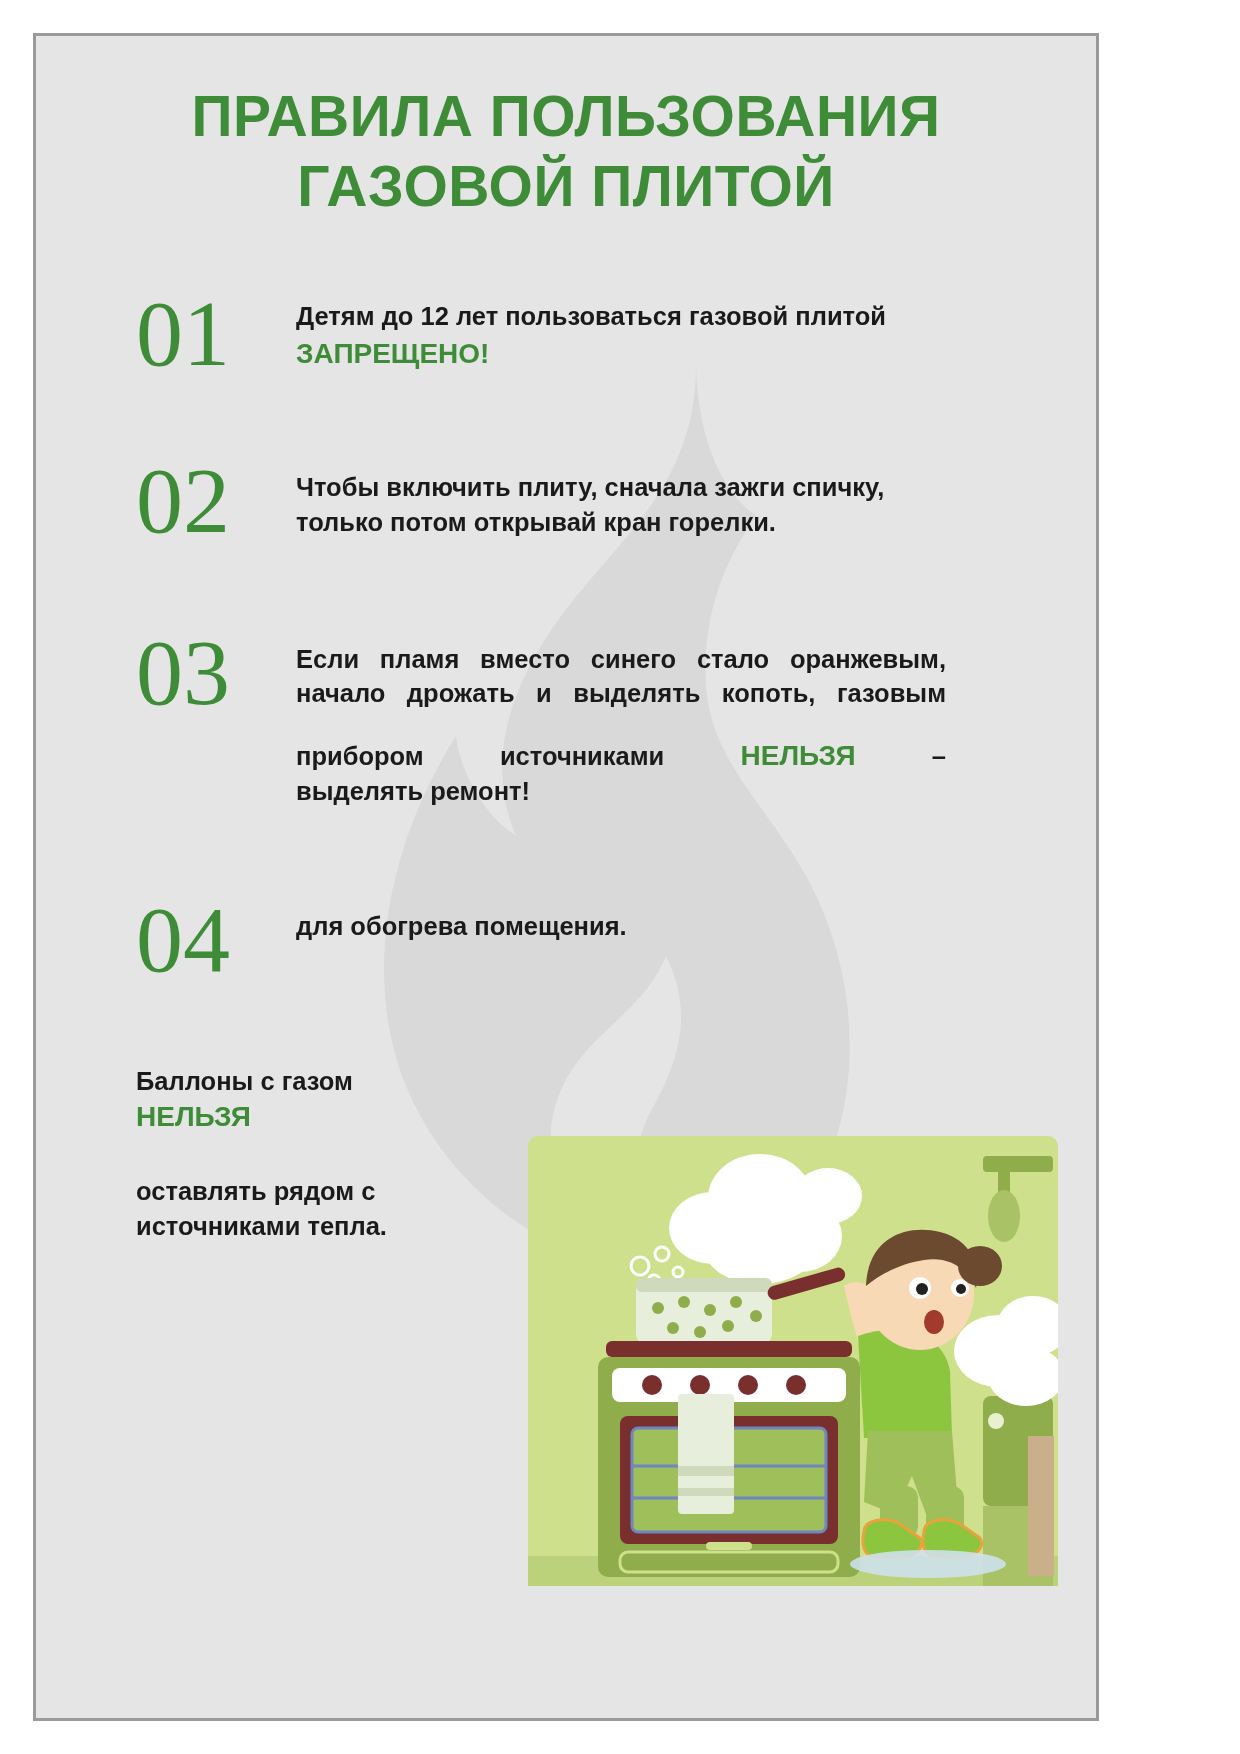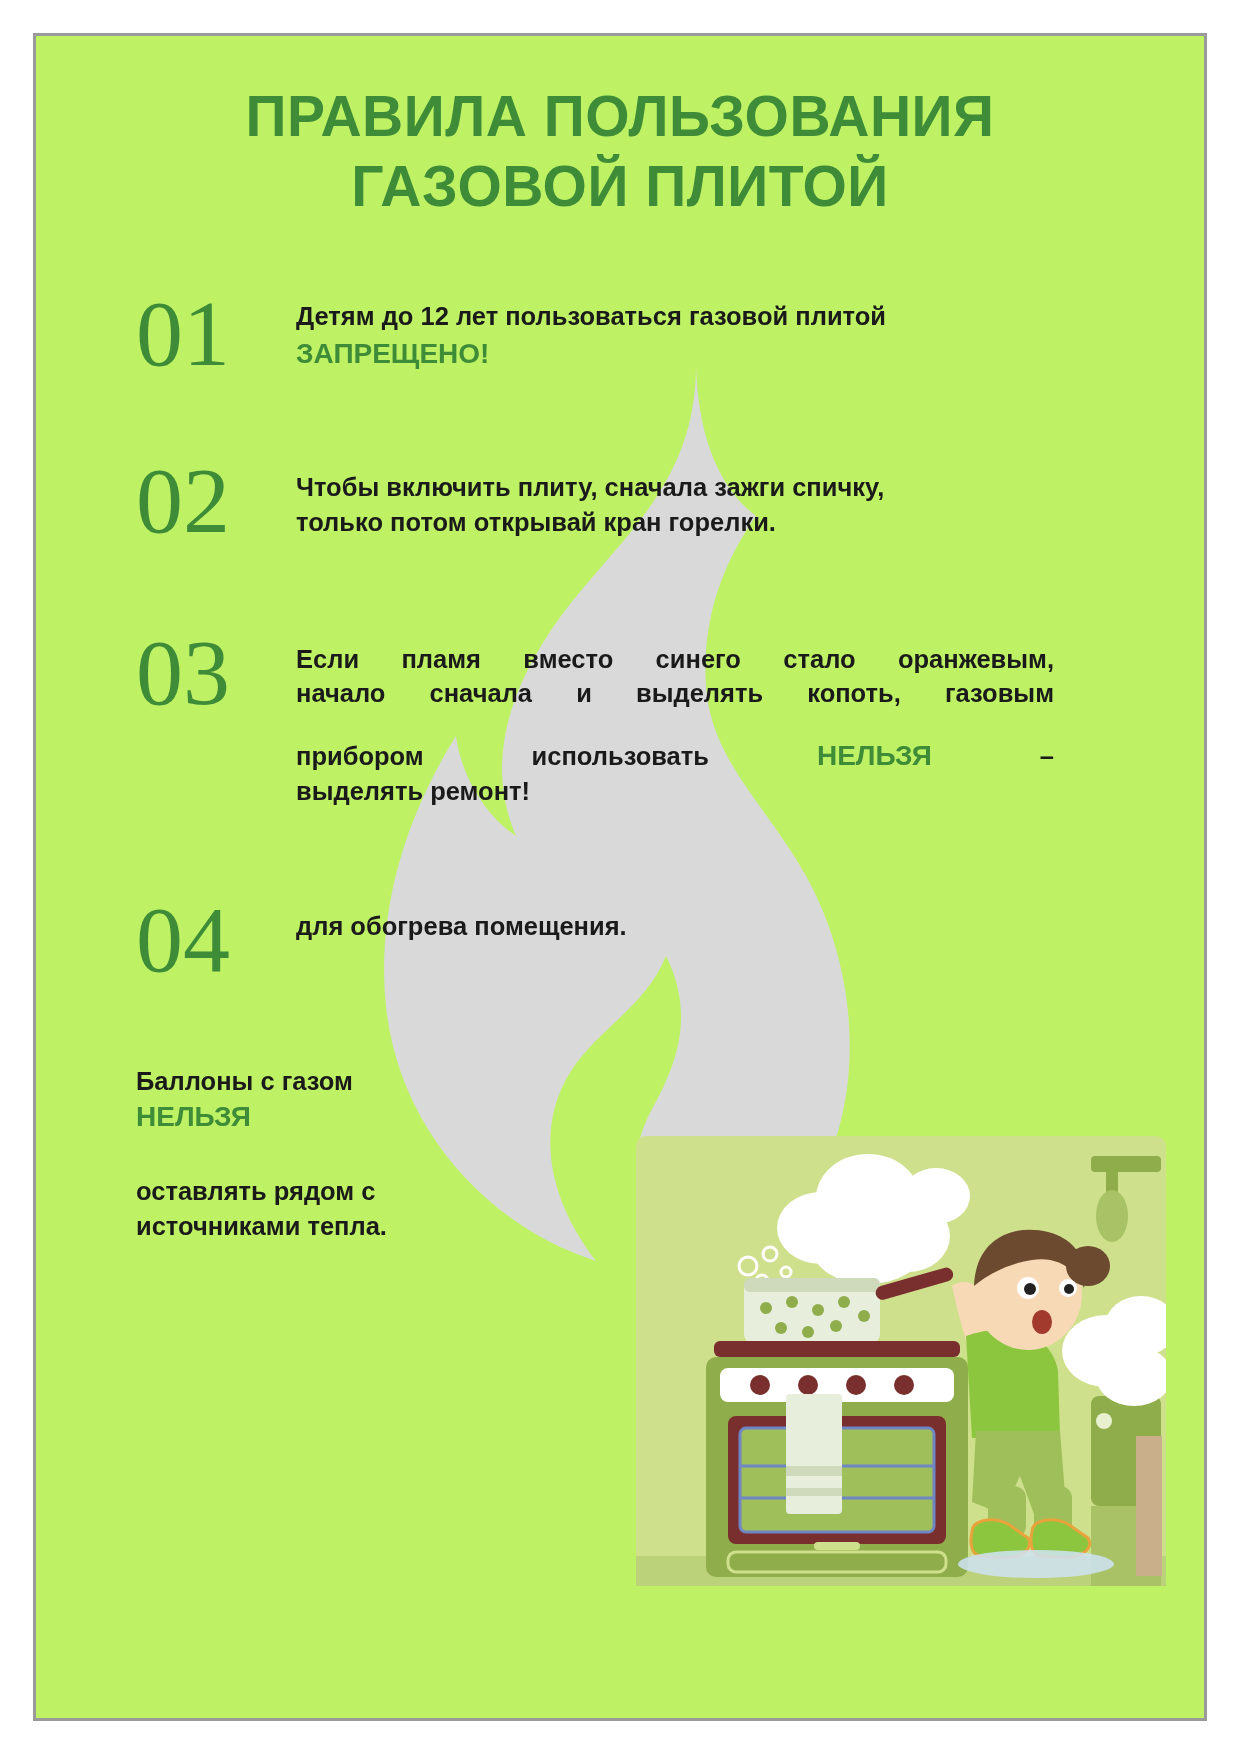--- a/index.html
+++ b/index.html
@@ -12,24 +12,24 @@
     height: 1754px;
     font-family: "Liberation Sans", sans-serif;
     position: relative;
     overflow: hidden;
   }
 
   .poster {
     position: absolute;
     left: 33px;
     top: 33px;
-    width: 1174px;
+    width: 1066px;
     height: 1688px;
     border: 3px solid #9a9a9a;
-    background: #bef264;
+    background: #e5e5e5;
     box-sizing: border-box;
     overflow: hidden;
   }
 
   
   .flame-watermark {
     position: absolute;
     left: 330px;
     top: 330px;
     width: 540px;
@@ -153,23 +153,23 @@
         <div class="rule-body">
           <div>Чтобы включить плиту, сначала зажги спичку,</div>
           <div>только потом открывай кран горелки.</div>
         </div>
       </div>
 
       <div class="rule r3">
         <div class="rule-num">03</div>
         <div class="rule-body">
           <div class="just-line">Если пламя вместо синего стало оранжевым,</div>
-          <div class="just-line">начало сначала  и выделять копоть, газовым</div>
+          <div class="just-line">начало дрожать  и выделять копоть, газовым</div>
           <div class="para2 just-line">
-            <span>прибором использовать</span>
+            <span>прибором источниками</span>
             <span class="big-green">НЕЛЬЗЯ</span>
             <span>–</span>
           </div>
           <div>выделять ремонт!</div>
         </div>
       </div>
 
       <div class="rule r4">
         <div class="rule-num">04</div>
         <div class="rule-body">

